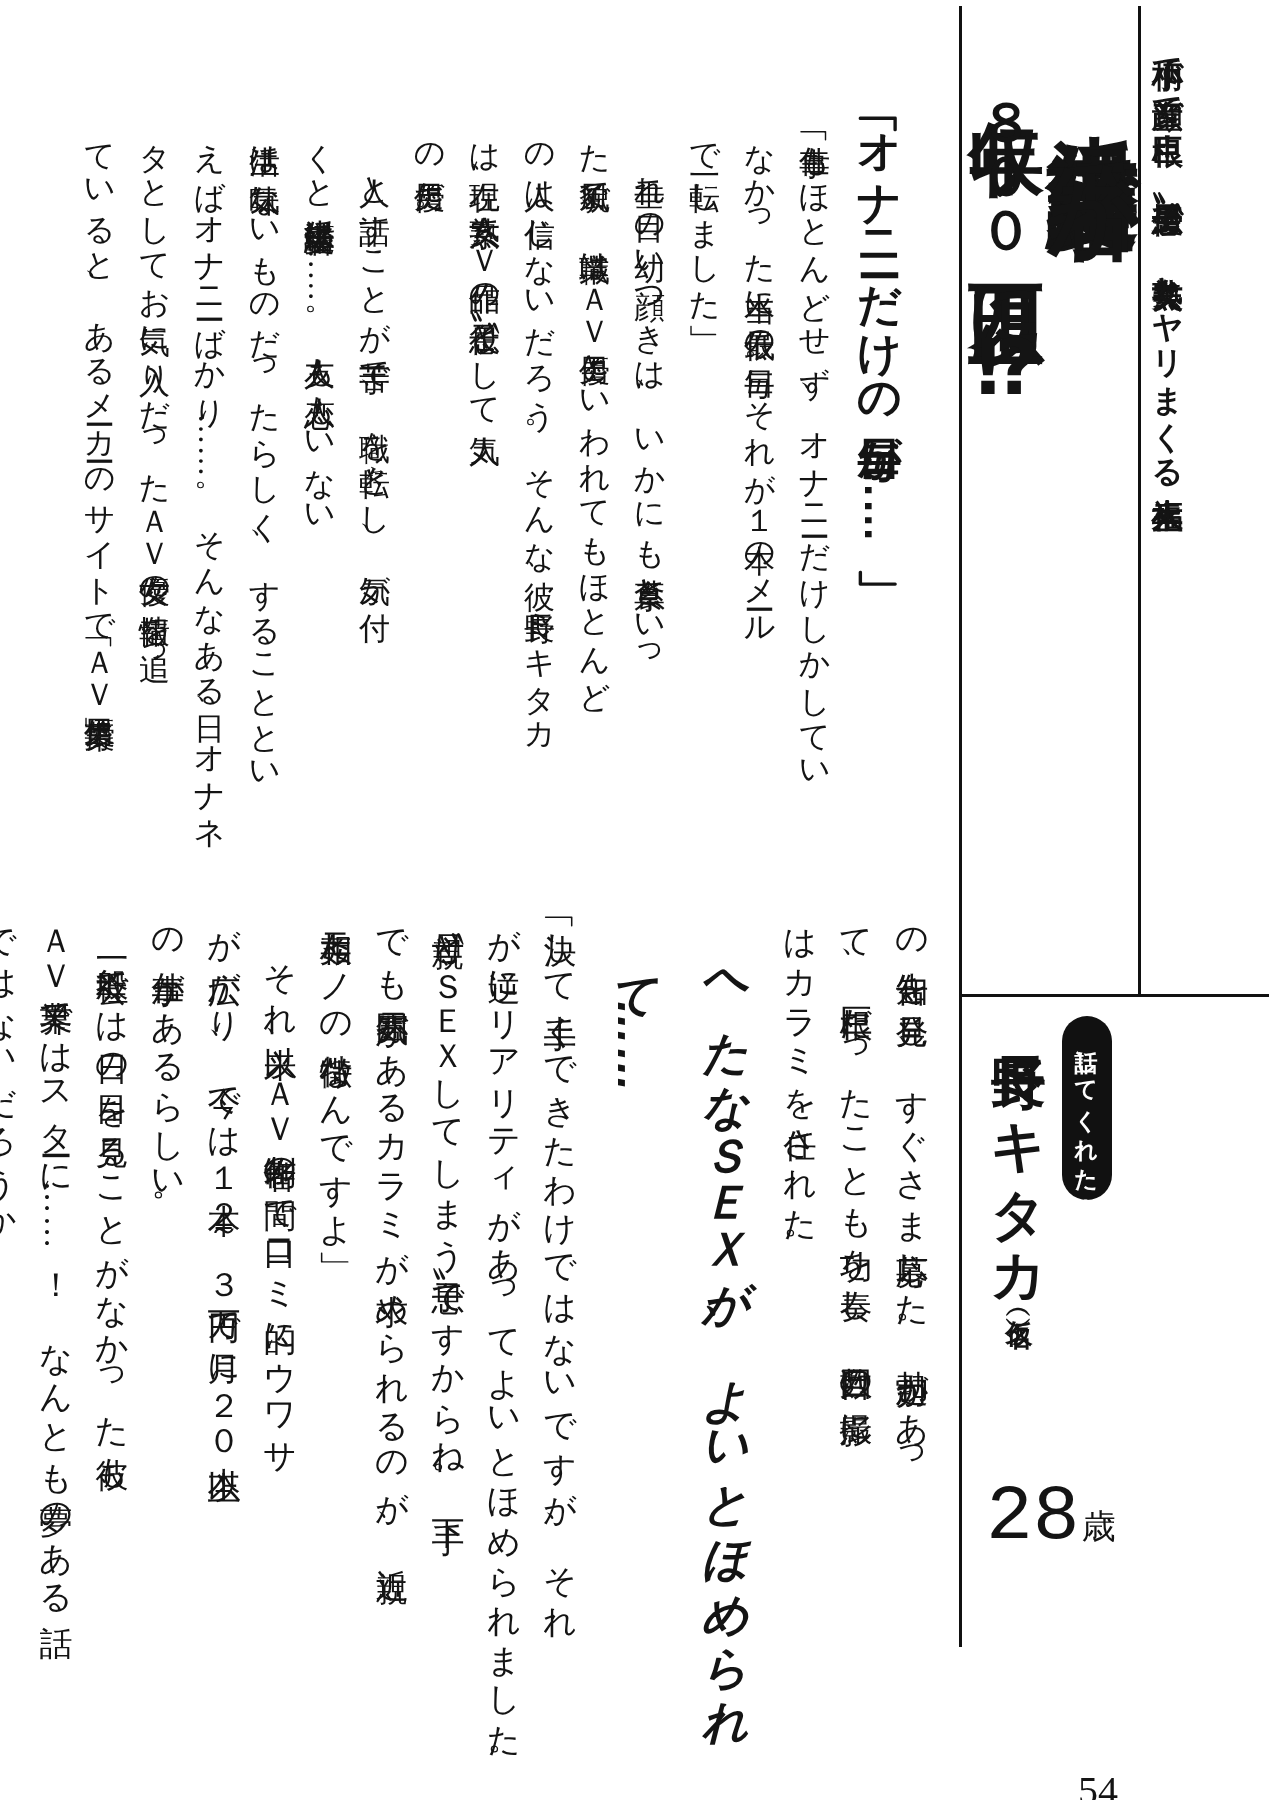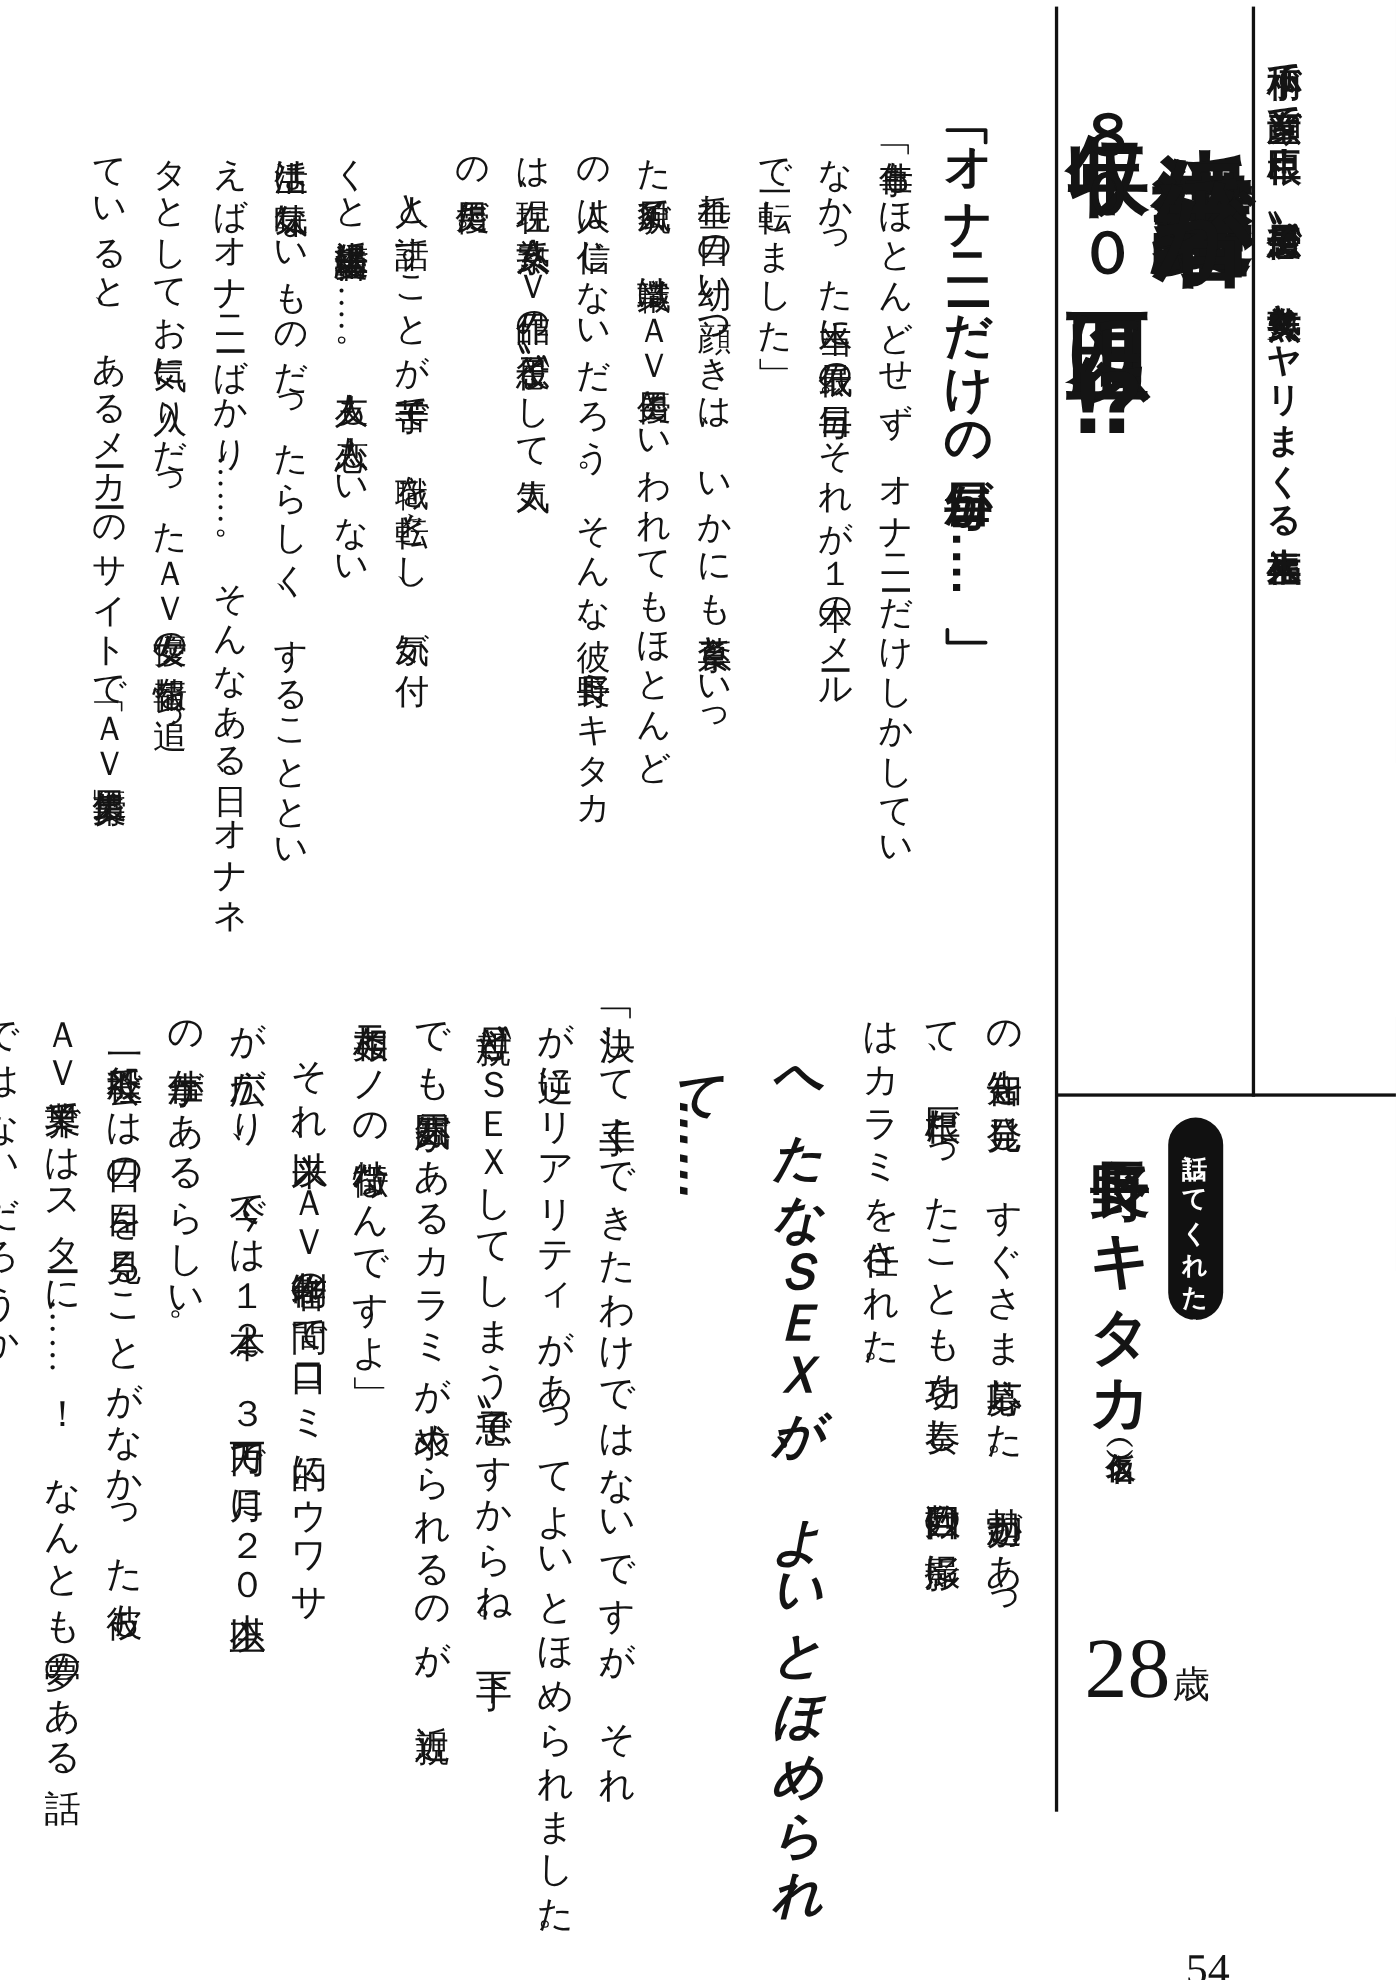--- a/index.html
+++ b/index.html
@@ -71,21 +71,21 @@
     font-family:"Liberation Sans","DejaVu Sans",sans-serif;
     font-weight:bold; font-size:23px; letter-spacing:3px;
   }
   .name-block{
     position:absolute; left:982px; top:1012px;
     writing-mode:vertical-rl;
     font-family:"Liberation Sans","DejaVu Sans",sans-serif;
   }
   .name{ font-size:55px; font-weight:900; letter-spacing:3px; }
   .alias{ font-size:27px; font-weight:bold; padding-top:14px; letter-spacing:1px; }
-  .age{ position:absolute; left:986px; top:1478px; line-height:1; }
+  .age{ position:absolute; left:986px; top:1478px; line-height:1;font-family:Liberation Mono, monospace; }
   .age-num{ font-size:78px; }
   .age-unit{ font-size:34px; margin-left:2px; }
 
   .page-number{
     position:absolute; left:1078px; top:1743px;
     font-size:40px;
     margin-top:24px;
   }
 </style>
 </head>

